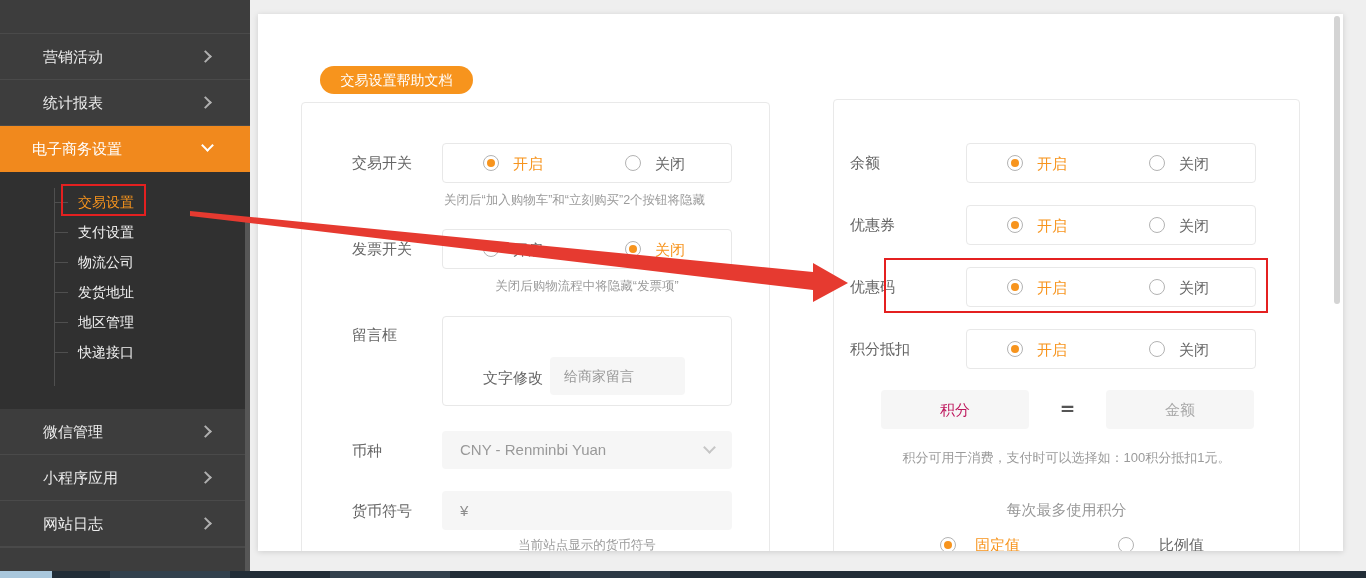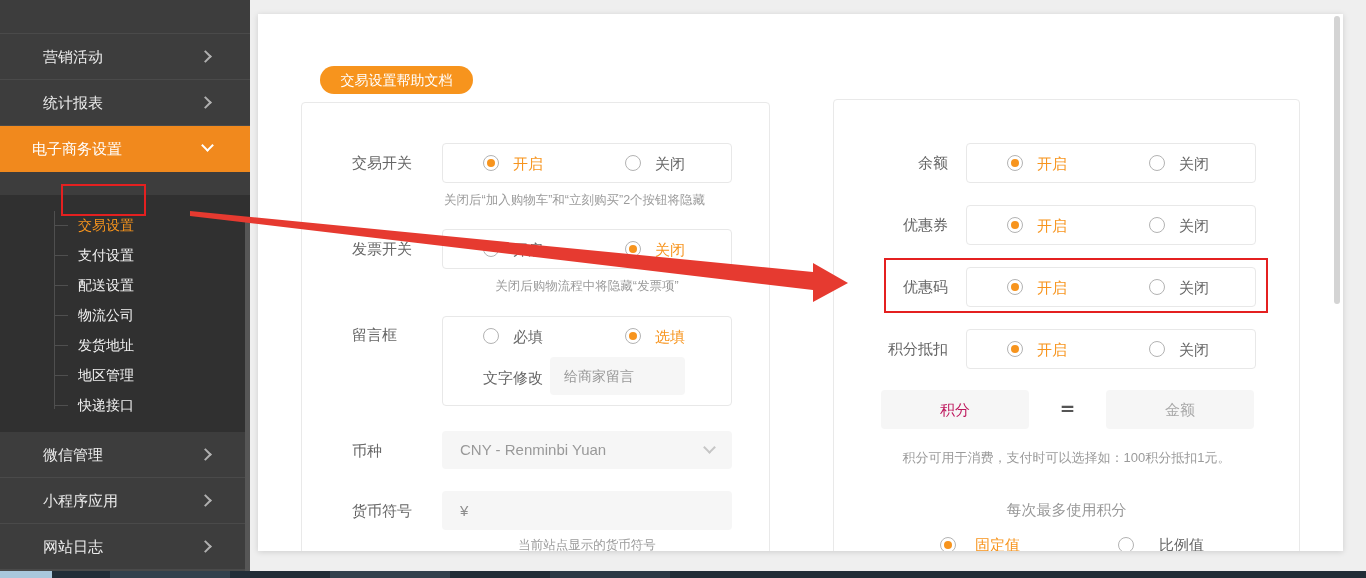--- a/index.html
+++ b/index.html
@@ -15,21 +15,21 @@
   .sb-item.active { background:#f1891d; color:#fff; border-bottom:none;padding-left:32px; }
   .chev { position:absolute; width:9px; height:9px; border-right:2px solid #b0b0b0; border-bottom:2px solid #b0b0b0; }
   .chev-r { right:40px; top:18px; transform:rotate(-45deg); }
   .chev-d { right:38px; top:15px; transform:rotate(45deg); border-color:#fff; }
   .submenu { position:relative; height:237px; background:#303030; }
   .tree-vline { position:absolute; left:54px; top:16px; width:1px; height:198px; background:#4f4f4f; }
   .sub-item { position:relative; height:30px; line-height:30px; padding-left:78px;
               font-size:14px; color:#f2f2f2; cursor:pointer; }
   .sub-item::before { content:""; position:absolute; left:54px; top:50%; width:14px; height:1px; background:#4f4f4f; }
   .sub-item.active { color:#f7941d; }
-  .submenu { padding-top:15px;margin-top:23px; }
+  .submenu { padding-top:15px; }
   .sb-footer { height:31px; border-top:1px solid #4a4a4a; }
   .sb-scrollbar { position:absolute; right:0; top:222px; width:5px; height:356px; background:#565656; }
 
   
   .panel { position:absolute; left:258px; top:14px; width:1085px; height:537px;
            background:#fff; box-shadow:0 1px 6px rgba(0,0,0,.14); overflow:hidden; }
   .panel-sb { position:absolute; right:3px; top:2px; width:6px; height:288px; background:#d4d4d4; border-radius:3px; }
   .help-btn { position:absolute; left:62px; top:52px; width:153px; height:28px; border:none;
               border-radius:14px; background:#f7941d; color:#fff; font-size:14px;
               font-family:inherit; cursor:pointer; line-height:28px; text-align:center; }
@@ -67,21 +67,21 @@
   .l-lab3 { left:50px;  top:223px; }
   .msg-edit-lab { position:absolute; left:40px; top:52px; font-size:15px; color:#666; }
   .msg-input { left:107px; top:40px; width:135px; height:38px; line-height:38px; padding-left:14px; }
   .l-select { left:140px; top:328px; width:290px; height:38px; line-height:38px; padding-left:18px; font-size:15px; }
   .l-lab4 { left:50px; top:339px; }
   .l-input { left:140px; top:388px; width:290px; height:39px; line-height:39px; padding-left:18px; font-size:15px; color:#8d8d8d; }
   .l-lab5 { left:50px; top:399px; }
   .l-help3 { left:140px; top:434px; width:290px; text-align:center; }
 
   
-  .r-label { position:absolute; left:2px; width:112px; text-align:right; font-size:15px; color:#666;font-family:Liberation Mono, monospace; }
+  .r-label { position:absolute; left:16px; width:112px; font-size:15px; color:#666;font-family:Liberation Mono, monospace; }
   .r-box { left:132px; width:290px; height:40px; }
   .rt1 { top:43px; } .rt2 { top:105px; } .rt3 { top:167px; } .rt4 { top:229px; }
   .rl1 { top:54px; } .rl2 { top:116px; } .rl3 { top:178px; } .rl4 { top:240px; }
   .pts-input1 { left:47px;  top:290px; width:148px; height:39px; line-height:39px; text-align:center; font-size:15px; color:#be185d; }
   .pts-input2 { left:272px; top:290px; width:148px; height:39px; line-height:39px; text-align:center; font-size:15px; color:#a8a8a8; }
   .pts-eq { position:absolute; left:200px; top:294px; width:67px; text-align:center;
             font-size:21px; font-weight:bold; color:#555; }
   .pts-help { left:0; top:349px; width:100%; text-align:center; font-size:13px; }
   .max-lab { position:absolute; left:0; top:401px; width:100%; text-align:center; font-size:15px; color:#999; }
   .bot-radio1 { left:106px; top:437px; } .bot-radio2 { left:284px; top:437px; }
@@ -123,23 +123,20 @@
 
     <div class="submenu">
       <div class="tree-vline"></div>
       <div class="sub-item active">
         <span>交易设置</span>
       </div>
       <div class="sub-item">
         <span>支付设置</span>
       </div>
       <div class="sub-item">
-        <span>配送设置</span>
-      </div>
-      <div class="sub-item">
         <span>物流公司</span>
       </div>
       <div class="sub-item">
         <span>发货地址</span>
       </div>
       <div class="sub-item">
         <span>地区管理</span>
       </div>
       <div class="sub-item">
         <span>快递接口</span>
@@ -179,26 +176,20 @@
       <div class="gbox l-box2">
         <span class="radio r1"></span>
         <span class="rlab rlab1">开启</span>
         <span class="radio sel r2"></span>
         <span class="rlab rlab2 on">关闭</span>
       </div>
       <div class="helper l-help2">关闭后购物流程中将隐藏“发票项”</div>
 
       <span class="flabel l-lab3">留言框</span>
       <div class="gbox l-box3">
-        <div class="pairrow">
-          <span class="radio r1"></span>
-          <span class="rlab rlab1">必填</span>
-          <span class="radio sel r2"></span>
-          <span class="rlab rlab2 on">选填</span>
-        </div>
         <span class="msg-edit-lab">文字修改</span>
         <div class="ginput msg-input">给商家留言</div>
       </div>
 
       <span class="flabel l-lab4">币种</span>
       <div class="ginput l-select">
         <span>CNY - Renminbi Yuan</span>
         <span class="sel-chev"></span>
       </div>
 

